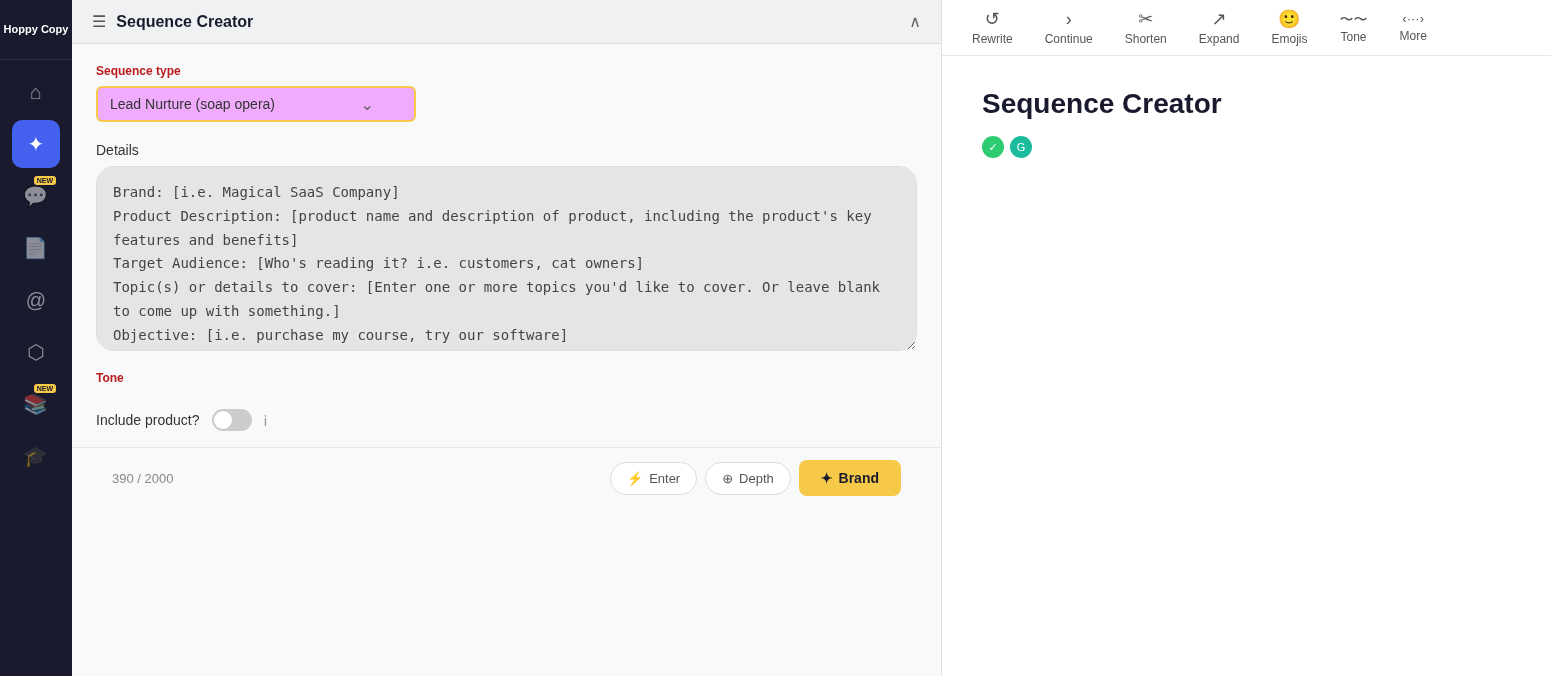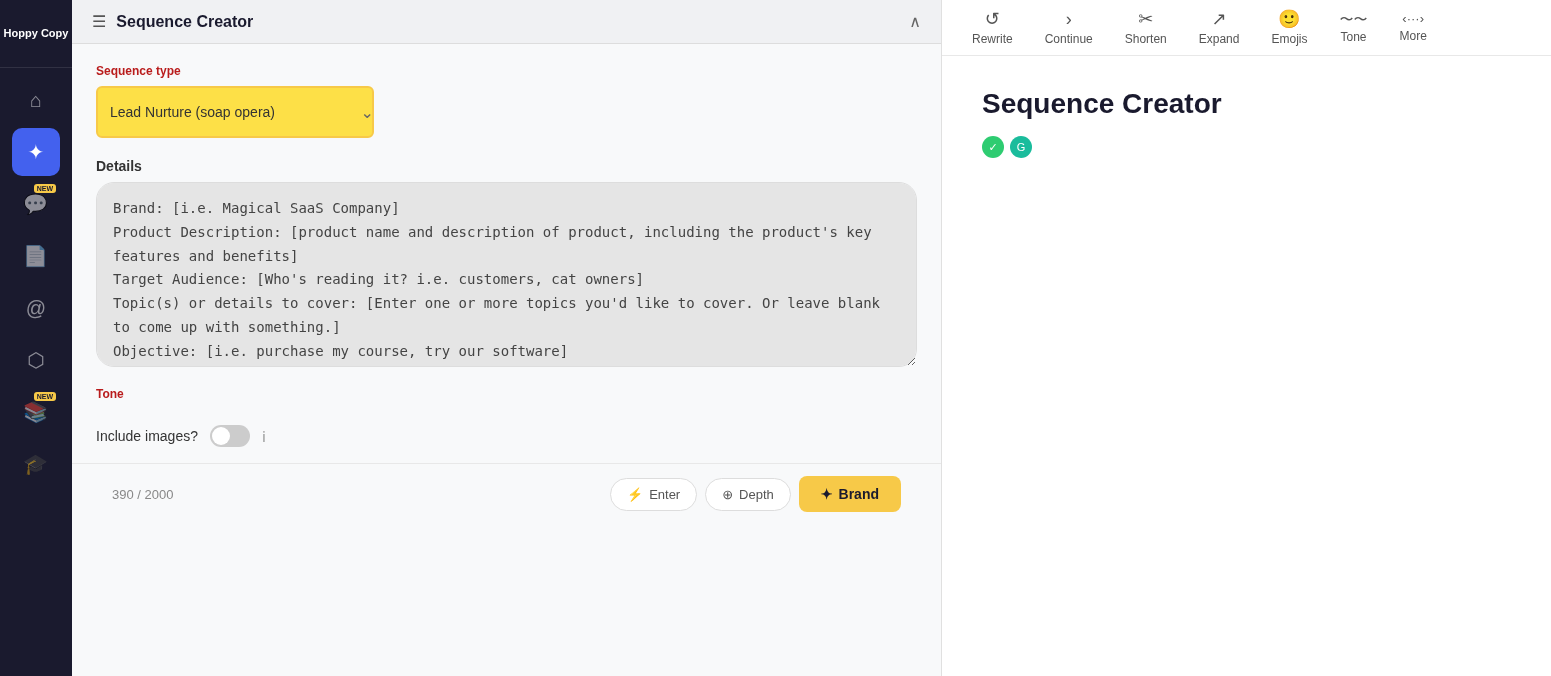--- a/index.html
+++ b/index.html
@@ -11,21 +11,21 @@
       background: #1a1a2e;
       display: flex;
       flex-direction: column;
       align-items: center;
       padding: 0;
       flex-shrink: 0;
       height: 676px;
     }
     .sidebar-logo {
       width: 72px;
-      height: 68px;
+      height: 60px;
       background: #1a1a2e;
       display: flex;
       align-items: center;
       justify-content: center;
       color: white;
       font-weight: 800;
       font-size: 11px;
       line-height: 1.2;
       text-align: center;
       padding: 20px;
@@ -122,27 +122,27 @@
     }
 
     .field-label {
       font-size: 12px;
       font-weight: 700;
       color: #b91c1c;
       margin-bottom: 8px;
     }
 
     .sequence-type-select {
-      width: 278px;
-      padding: 16px 12px;
+      width: 320px;
+      padding: 8px 12px;
       border: 2px solid #f7c948;
       border-radius: 6px;
       font-size: 14px;
       color: #333;
-      background: #fde047;
+      background: #f0abfc;
       appearance: none;
       cursor: pointer;
       outline: none;
     }
     .select-wrapper {
       position: relative;
       width: 290px;
     }
     .select-wrapper::after {
       content: '⌄';
@@ -152,21 +152,21 @@
       transform: translateY(-50%);
       pointer-events: none;
       color: #666;
     }
 
     .details-section {
       padding: 0 24px 16px;
     }
     .details-label {
       font-size: 14px;
-      font-weight: 700;
+      font-weight: 400;
       color: #333;
       margin-bottom: 8px;
     }
     .details-textarea {
       width: 100%;
       min-height: 185px;
       padding: 14px 16px;
       border: 1px solid #ddd;
       border-radius: 18px;
       font-size: 14px;
@@ -444,21 +444,21 @@
 Target Audience: [Who's reading it? i.e. customers, cat owners]
 Topic(s) or details to cover: [Enter one or more topics you'd like to cover. Or leave blank to come up with something.]
 Objective: [i.e. purchase my course, try our software]</textarea>
     </div>
 
     <div class="tone-section">
       <div class="field-label">Tone</div>
     </div>
 
     <div class="include-images-section">
-      <span class="include-label">Include images?</span>
+      <span class="include-label">Include product?</span>
       <div class="toggle-switch"></div>
       <span class="info-icon">ℹ</span>
     </div>
 
     <div class="footer-bar">
       <span class="char-count">390 / 2000</span>
       <div class="footer-actions">
         <button class="btn-speed">
           <span>⚡</span>
           <span>Enter</span>

